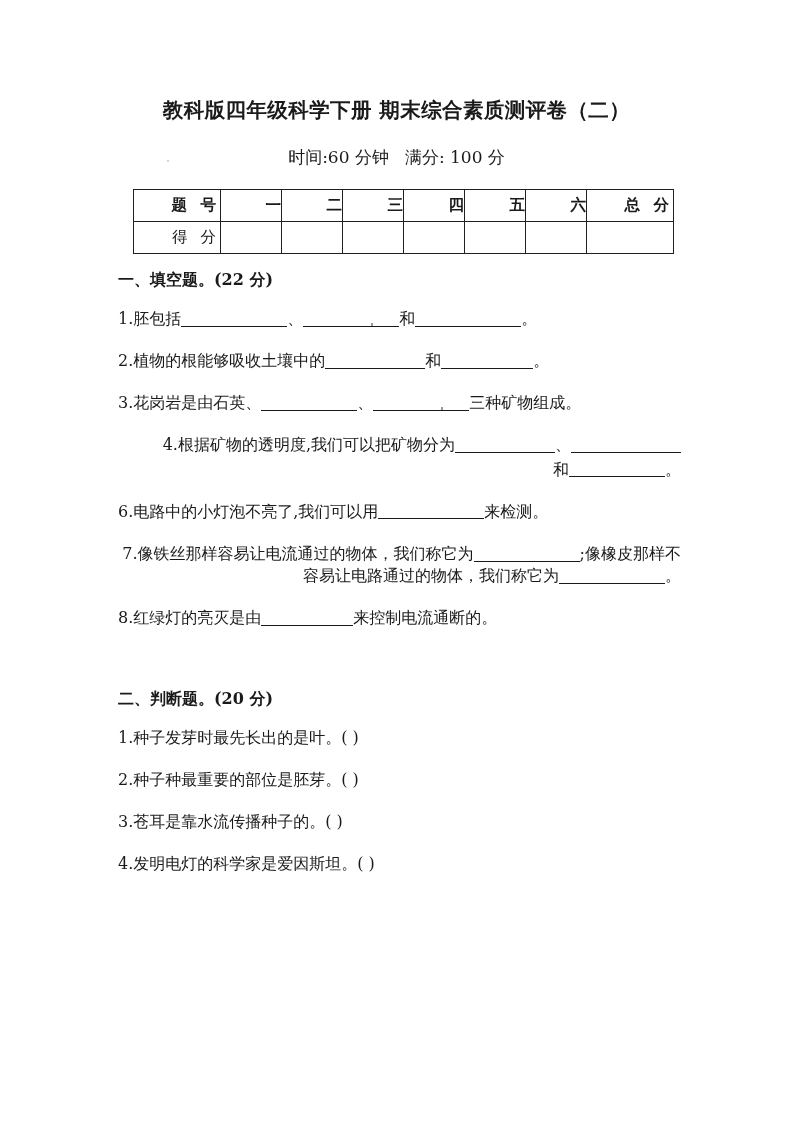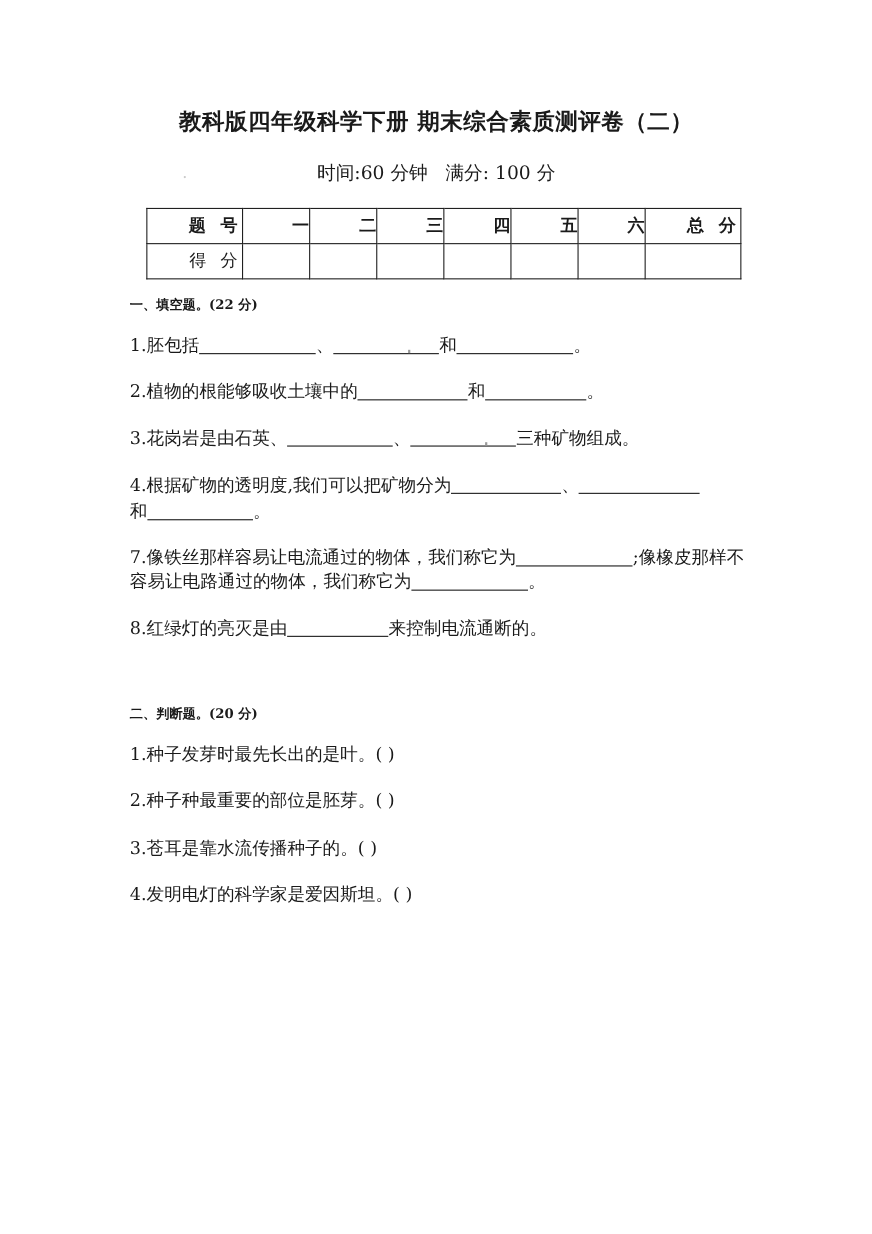--- a/index.html
+++ b/index.html
@@ -81,34 +81,35 @@
 
   
   .content {
     position: absolute;
     top: 270px;
     left: 118px;
     width: 563px;
   }
 
   .sec-head {
-    font-size: 12px;
+    font-size: 16px;
     font-weight: bold;
     margin: 0 0 19px 0;
     line-height: 1.2;
   }
 
   .q {
     font-size: 16px;
     line-height: 1.38;
     margin: 0 0 20px 0;
     white-space: nowrap;
   }
   .q.wrap {
     white-space: normal;
+    text-align: right;
   }
 
   
   .bl {
     display: inline-block;
     border-bottom: 1.4px solid #1a1a1a;
     height: 1.05em;
     vertical-align: -0.18em;
     position: relative;
   }
@@ -187,20 +188,23 @@
     <div class="q">
       <span>3.</span><span>花岗岩是由石英、</span><span class="bl w96"></span><span>、</span><span class="bl w96"><span class="tick"></span></span><span>三种矿物组成。</span>
     </div>
 
     <div class="q wrap">
       <span>4.</span><span>根据矿物的透明度,我们可以把矿物分为</span><span class="bl w100"></span><span>、</span><span class="bl w110"></span><br>
       <span class="cont-indent" style="display:inline-block;height:18px;"></span><span>和</span><span class="bl w96"></span><span>。</span>
     </div>
 
 
+    <div class="q">
+      <span>6.</span><span>电路中的小灯泡不亮了,我们可以用</span><span class="bl w106"></span><span>来检测。</span>
+    </div>
 
     <div class="q wrap">
       <span>7.</span><span>像铁丝那样容易让电流通过的物体，我们称它为</span><span class="bl w106"></span><span>;像橡皮那样不容易让电路通过的物体，我们称它为</span><span class="bl w106"></span><span>。</span>
     </div>
 
     <div class="q">
       <span>8.</span><span>红绿灯的亮灭是由</span><span class="bl w92"></span><span>来控制电流通断的。</span>
     </div>
 
     <div class="gap-section"></div>

